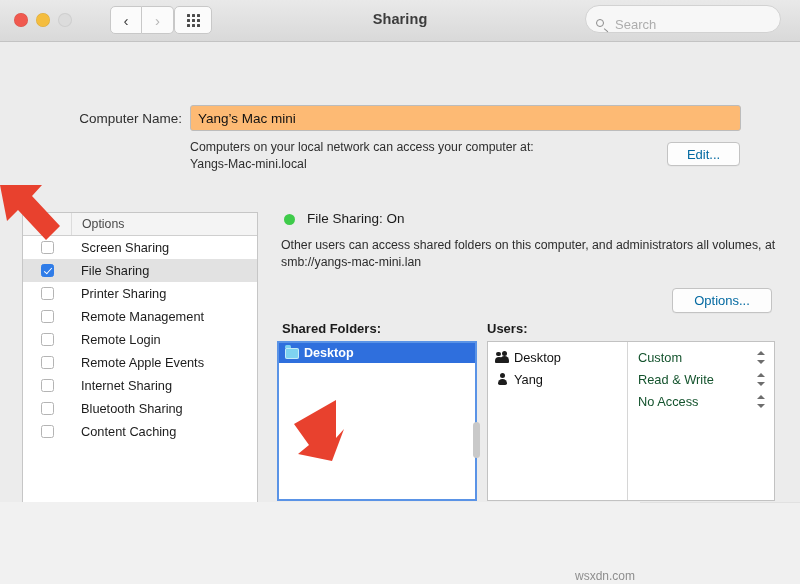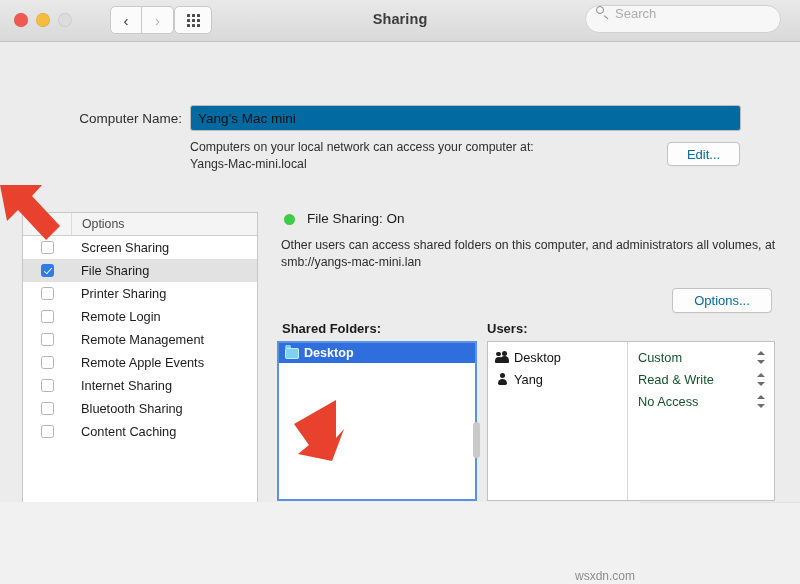--- a/index.html
+++ b/index.html
@@ -47,21 +47,21 @@
   .griddots{display:grid;grid-template-columns:repeat(3,3px);grid-template-rows:repeat(3,3px);gap:2px;}
   .griddots i{background:#4a4a4a;border-radius:.5px;display:block;width:3px;height:3px;}
 
   .wintitle{
     position:absolute;left:0;right:0;top:11px;text-align:center;
     font-size:14.5px;color:#3c3c3c;font-weight:600;letter-spacing:.1px;
   }
   .searchbox{
     position:absolute;right:19px;top:5px;width:196px;height:28px;
     background:#f7f7f7;border:1px solid #d2d2d2;border-radius:14px;
-    display:flex;align-items:flex-start;padding:0 10px;box-sizing:border-box;
+    display:flex;align-items:flex-end;padding:0 10px;box-sizing:border-box;
   }
   .searchbox .mag{width:13px;height:13px;position:relative;margin-right:6px;flex:none;}
   .searchbox .mag:before{
     content:"";position:absolute;left:0;top:0;width:8px;height:8px;
     border:1.4px solid #8b8b8b;border-radius:50%;box-sizing:border-box;
   }
   .searchbox .mag:after{
     content:"";position:absolute;left:8px;top:8.5px;width:5px;height:1.4px;
     background:#8b8b8b;transform:rotate(40deg);transform-origin:left center;
   }
@@ -70,21 +70,21 @@
   
   .content{position:relative;height:460px;background:#ececec;}
 
   
   .cname-label{
     position:absolute;left:60px;top:69px;width:122px;text-align:right;
     font-size:13.5px;color:#2e2e2e;
   }
   .cname-field{
     position:absolute;left:190px;top:63px;width:551px;height:26px;
-    background:#0369a1;border:1px solid #bcbcbc;border-radius:3px;
+    background:#fdba74;border:1px solid #bcbcbc;border-radius:3px;
     display:flex;align-items:center;padding:0 7px;box-sizing:border-box;
     font-size:13.5px;color:#111;
   }
   .cname-desc{
     position:absolute;left:190px;top:97px;width:470px;
     font-size:12.3px;color:#2f2f2f;line-height:17px;
   }
   .btn{
     background:#fdfdfd;border:1px solid #c3c3c3;border-radius:4px;
     font-size:13px;color:#0369a1;display:flex;align-items:center;justify-content:center;
@@ -278,27 +278,27 @@
             <div class="svc-row">
               <div class="cell-chk">
                 <span class="chk"></span>
               </div>
               <div class="cell-name">Printer Sharing</div>
             </div>
             <div class="svc-row">
               <div class="cell-chk">
                 <span class="chk"></span>
               </div>
+              <div class="cell-name">Remote Management</div>
+            </div>
+            <div class="svc-row">
+              <div class="cell-chk">
+                <span class="chk"></span>
+              </div>
               <div class="cell-name">Remote Login</div>
-            </div>
-            <div class="svc-row">
-              <div class="cell-chk">
-                <span class="chk"></span>
-              </div>
-              <div class="cell-name">Remote Management</div>
             </div>
             <div class="svc-row">
               <div class="cell-chk">
                 <span class="chk"></span>
               </div>
               <div class="cell-name">Remote Apple Events</div>
             </div>
             <div class="svc-row">
               <div class="cell-chk">
                 <span class="chk"></span>

